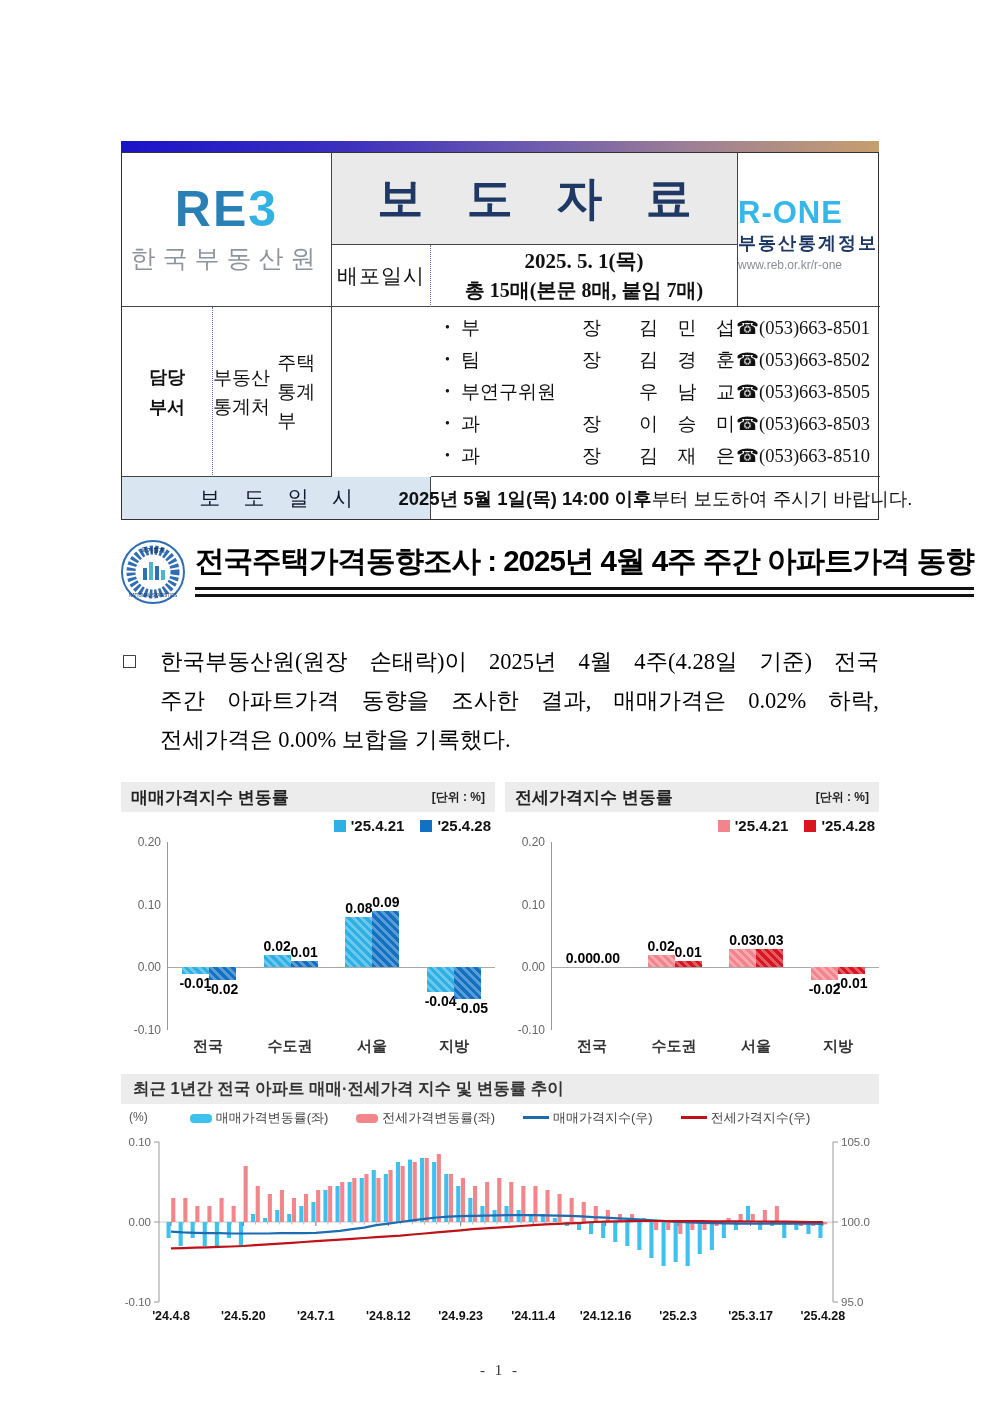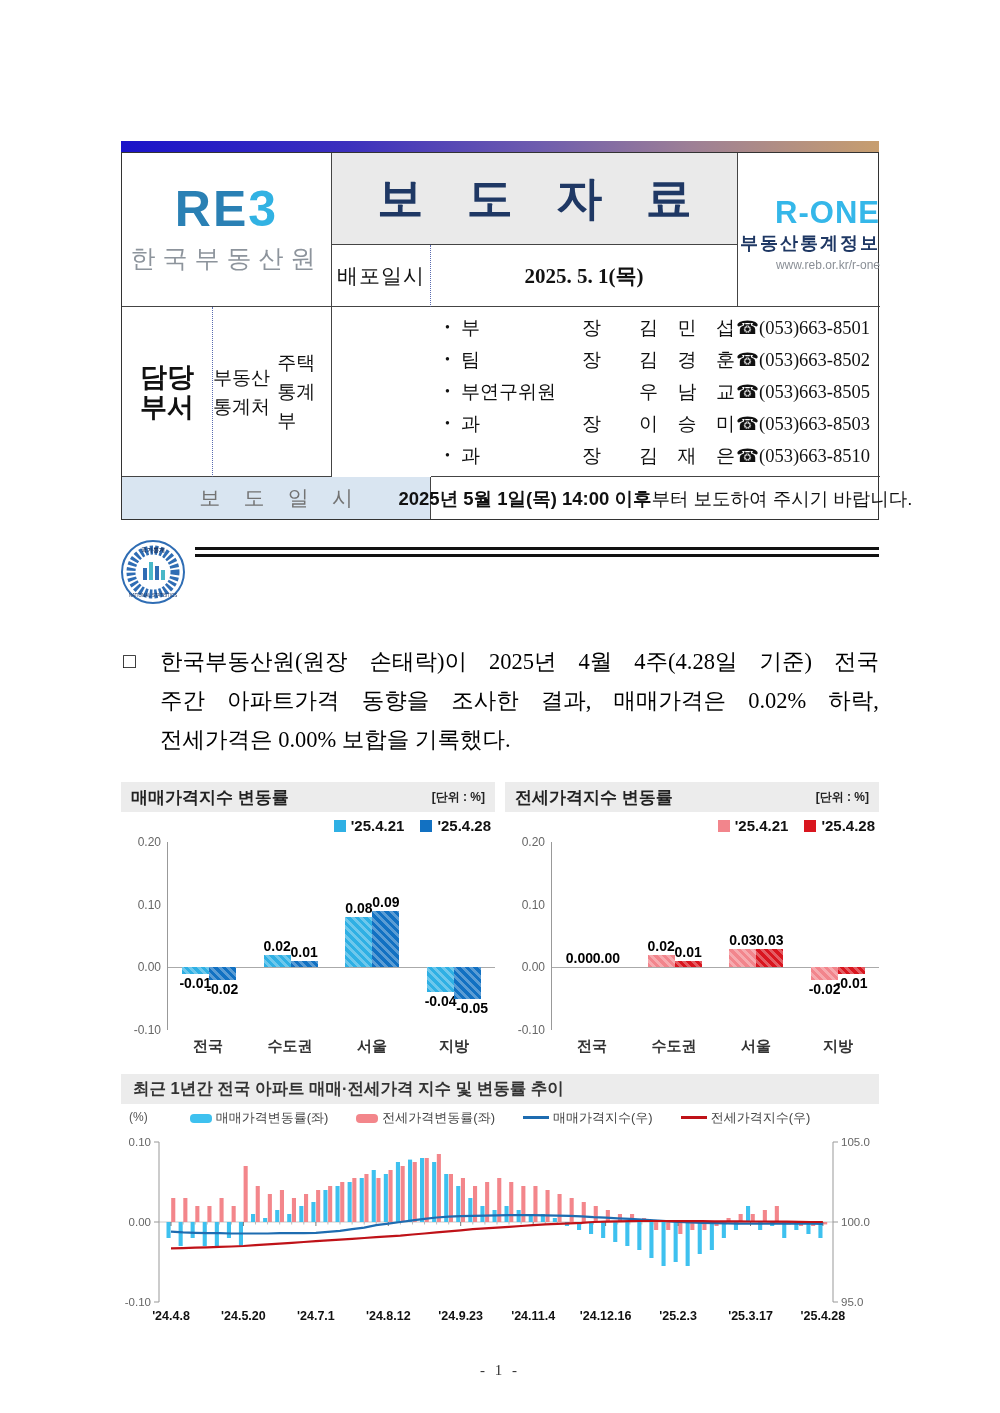--- a/index.html
+++ b/index.html
@@ -28,51 +28,51 @@
   .reb-word { font-size:50px; font-weight:800; letter-spacing:2px; line-height:1; }
   .reb-word .re { color:#2a80b4; } .reb-word .three { color:#31b2e3; }
   .reb-org { font-size:25px; color:#8d949c; letter-spacing:7px; }
 
   .c-title { grid-row:1/2; grid-column:3/5; background:#eaeaea;
              display:flex; align-items:center; justify-content:center; }
   .press-title { font-size:46px; font-weight:900; color:#1f3864; letter-spacing:16px;
                  text-indent:16px; font-family:"Liberation Serif", serif; }
 
   .c-rone { grid-row:1/3; grid-column:5/6; display:flex; flex-direction:column;
-            align-items:flex-end; justify-content:center; gap:3px; padding-top:10px; }
+            align-items:flex-start; justify-content:center; gap:3px; padding-top:10px; }
   .rone-word { font-size:31px; font-weight:800; color:#35b7e9; letter-spacing:1px; line-height:1; }
   .rone-sub { font-size:18px; font-weight:800; color:#1f3864; letter-spacing:2px; }
   .rone-url { font-size:12px; color:#8a8f96; }
 
   .c-dist-label { grid-row:2/3; grid-column:3/4; display:flex; align-items:center; justify-content:center;
     font-family:"Liberation Serif", serif; font-size:21px; letter-spacing:1px; }
   .c-dist-value { grid-row:2/3; grid-column:4/5; display:flex; flex-direction:column;
     align-items:center; justify-content:center; font-family:"Liberation Serif", serif; }
   .dist-date { font-size:21px; font-weight:700; }
   .dist-pages { font-size:20px; font-weight:600; margin-top:2px; }
 
   .c-dept-label { grid-row:3/4; grid-column:1/2; display:flex; flex-direction:column;
     align-items:center; justify-content:center; font-family:"Liberation Serif", serif;
-    font-size:27px; font-weight:700; line-height:30px; }
+    font-size:18px; font-weight:700; line-height:30px; }
   .c-dept-office { grid-row:3/4; grid-column:2/3; display:flex; flex-direction:row;
     align-items:center; justify-content:center; font-family:"Liberation Serif", serif;
     font-size:19px; line-height:29px; }
   .c-inq-label { grid-row:3/4; grid-column:3/4; display:flex; align-items:center; justify-content:center;
     font-family:"Liberation Serif", serif; font-size:21px; font-weight:700; letter-spacing:1px; }
   .c-contacts { grid-row:3/4; grid-column:4/6; display:flex; flex-direction:column;
     justify-content:center; padding:0 10px 0 14px; font-family:"Liberation Serif", serif; }
   .contact-row { display:flex; align-items:center; height:32px; font-size:19px; }
   .c-bullet { width:16px; font-size:14px; }
   .c-role { display:inline-block; width:140px; text-align:justify; text-align-last:justify; }
   .c-name { display:inline-block; width:96px; margin-left:38px; text-align:justify; text-align-last:justify; }
   .c-phone { margin-left:auto; font-size:18.5px; white-space:nowrap; }
 
   .c-embargo-label { grid-row:4/5; grid-column:1/4; background:#d9e5f1;
     display:flex; align-items:center; justify-content:center; font-family:"Liberation Serif", serif;
-    font-size:21px; letter-spacing:9px; text-indent:9px; color:#737373; }
+    font-size:21px; letter-spacing:9px; text-indent:9px; color:#0f172a; }
   .c-embargo-value { grid-row:4/5; grid-column:4/6; display:flex; align-items:center; justify-content:center;
     font-size:18.5px; white-space:nowrap; }
   .c-embargo-value .emph { font-weight:800; }
 
   
   .banner { display:flex; margin-top:20px; align-items:flex-start; gap:10px; }
   .ns-logo { flex:0 0 64px; }
   .banner-right { flex:1; padding-top:2px; }
   .banner-title { font-size:29.5px; font-weight:900; color:#000; letter-spacing:-1px;
                   white-space:nowrap; }
@@ -142,20 +142,21 @@
 
     <div class="cell c-rone b-b">
       <div class="rone-word">R-ONE</div>
       <div class="rone-sub">부동산통계정보</div>
       <div class="rone-url">www.reb.or.kr/r-one</div>
     </div>
 
     <div class="cell c-dist-label b-rd b-b">배포일시</div>
     <div class="cell c-dist-value b-r b-b">
       <div class="dist-date">2025. 5. 1(목)</div>
+      <div class="dist-pages">총 15매(본문 8매, 붙임 7매)</div>
     </div>
 
     <div class="cell c-dept-label b-rd b-b">
       <span>담당</span>
       <span>부서</span>
     </div>
     <div class="cell c-dept-office b-r b-b">
       <span>부동산통계처</span>
       <span>주택통계부</span>
     </div>
@@ -207,20 +208,21 @@
         <circle cx="32" cy="32" r="17" fill="#ffffff"></circle>
         <rect x="22" y="28" width="4" height="12" fill="#2f6db4"></rect>
         <rect x="28" y="22" width="4" height="18" fill="#49b8c8"></rect>
         <rect x="34" y="26" width="4" height="14" fill="#2f6db4"></rect>
         <rect x="40" y="30" width="4" height="10" fill="#49b8c8"></rect>
         <text x="32" y="12" text-anchor="middle" font-size="6" fill="#1f3864" font-weight="bold">국가통계</text>
         <text x="32" y="57" text-anchor="middle" font-size="4.5" fill="#1f3864">NATIONAL STATISTICS</text>
       </svg>
     </div>
     <div class="banner-right">
+      <div class="banner-title">전국주택가격동향조사 : 2025년 4월 4주 주간 아파트가격 동향</div>
       <div class="banner-underline"></div>
     </div>
   </div>
 
   <div class="body-par">
     <span class="par-marker">□</span>
     <div class="par-line just">한국부동산원(원장 손태락)이 2025년 4월 4주(4.28일 기준) 전국</div>
     <div class="par-line just">주간 아파트가격 동향을 조사한 결과, 매매가격은 0.02% 하락,</div>
     <div class="par-line">전세가격은 0.00% 보합을 기록했다.</div>
   </div>

